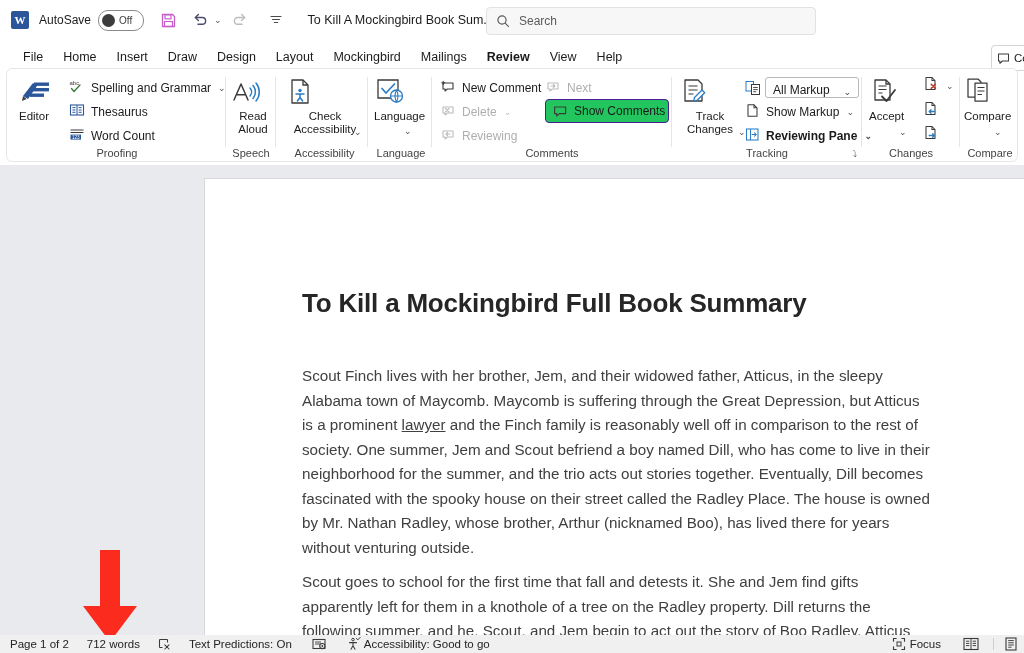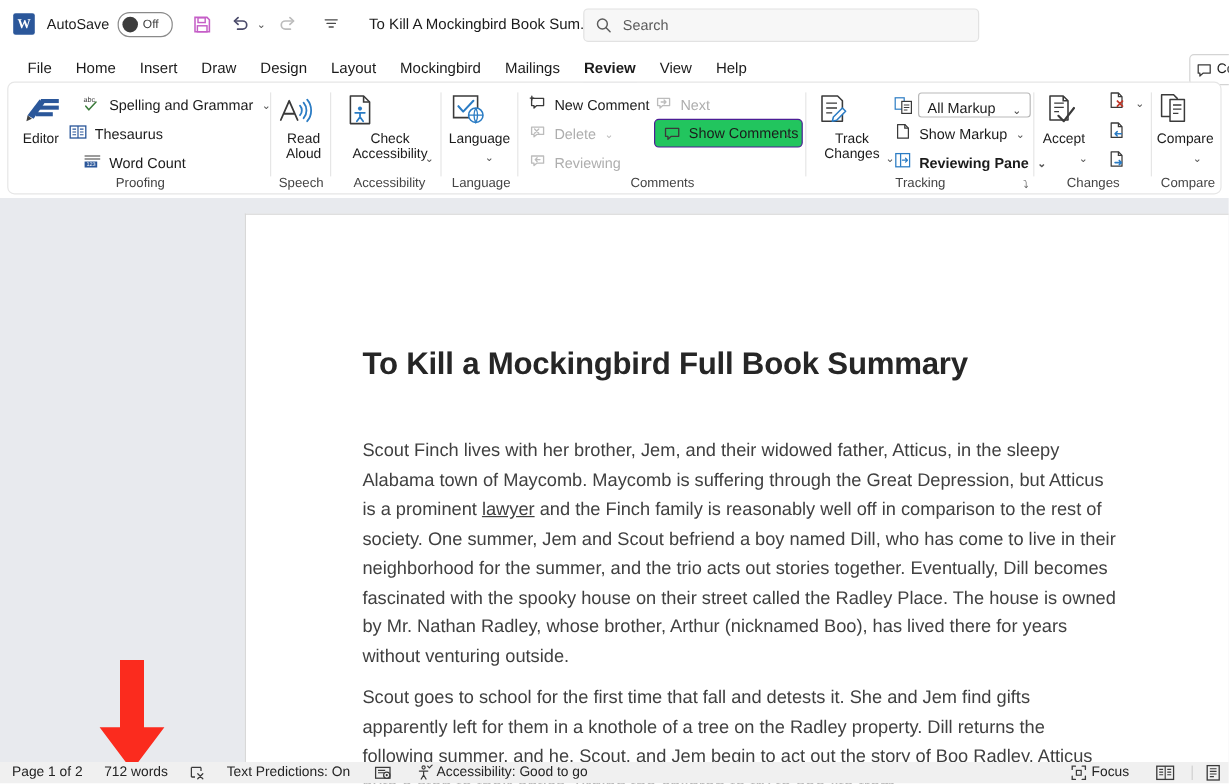--- a/index.html
+++ b/index.html
@@ -313,21 +313,21 @@
         <span>
           <svg width="16" height="16" viewBox="0 0 16 16">
             <text x="0.5" y="6.6" font-size="6" fill="#3a3a3a" font-family="Liberation Sans, sans-serif">abc</text>
             <path d="M2.5 10.5 5 13.5 11 7" fill="none" stroke="#3a7a3a" stroke-width="1.3" stroke-linecap="round" stroke-linejoin="round"></path>
           </svg>
         </span>
         <span class="lbl">Spelling and Grammar</span>
         <span class="caret">⌄</span>
       </div>
 
-      <div class="smallitem" style="left:50px; top:33px;">
+      <div class="smallitem" style="left:62px; top:33px;">
         <span>
           <svg width="16" height="16" viewBox="0 0 16 16">
             <rect x="1.5" y="3" width="13" height="10" fill="none" stroke="#2b579a" stroke-width="1.1"></rect>
             <path d="M8 3v10M3.4 5.6h3M3.4 8h3M3.4 10.3h3M9.6 5.6h3M9.6 8h3M9.6 10.3h3" stroke="#2b579a" stroke-width="1"></path>
           </svg>
         </span>
         <span class="lbl">Thesaurus</span>
       </div>
 
       <div class="smallitem" style="left:62px; top:57px;">

